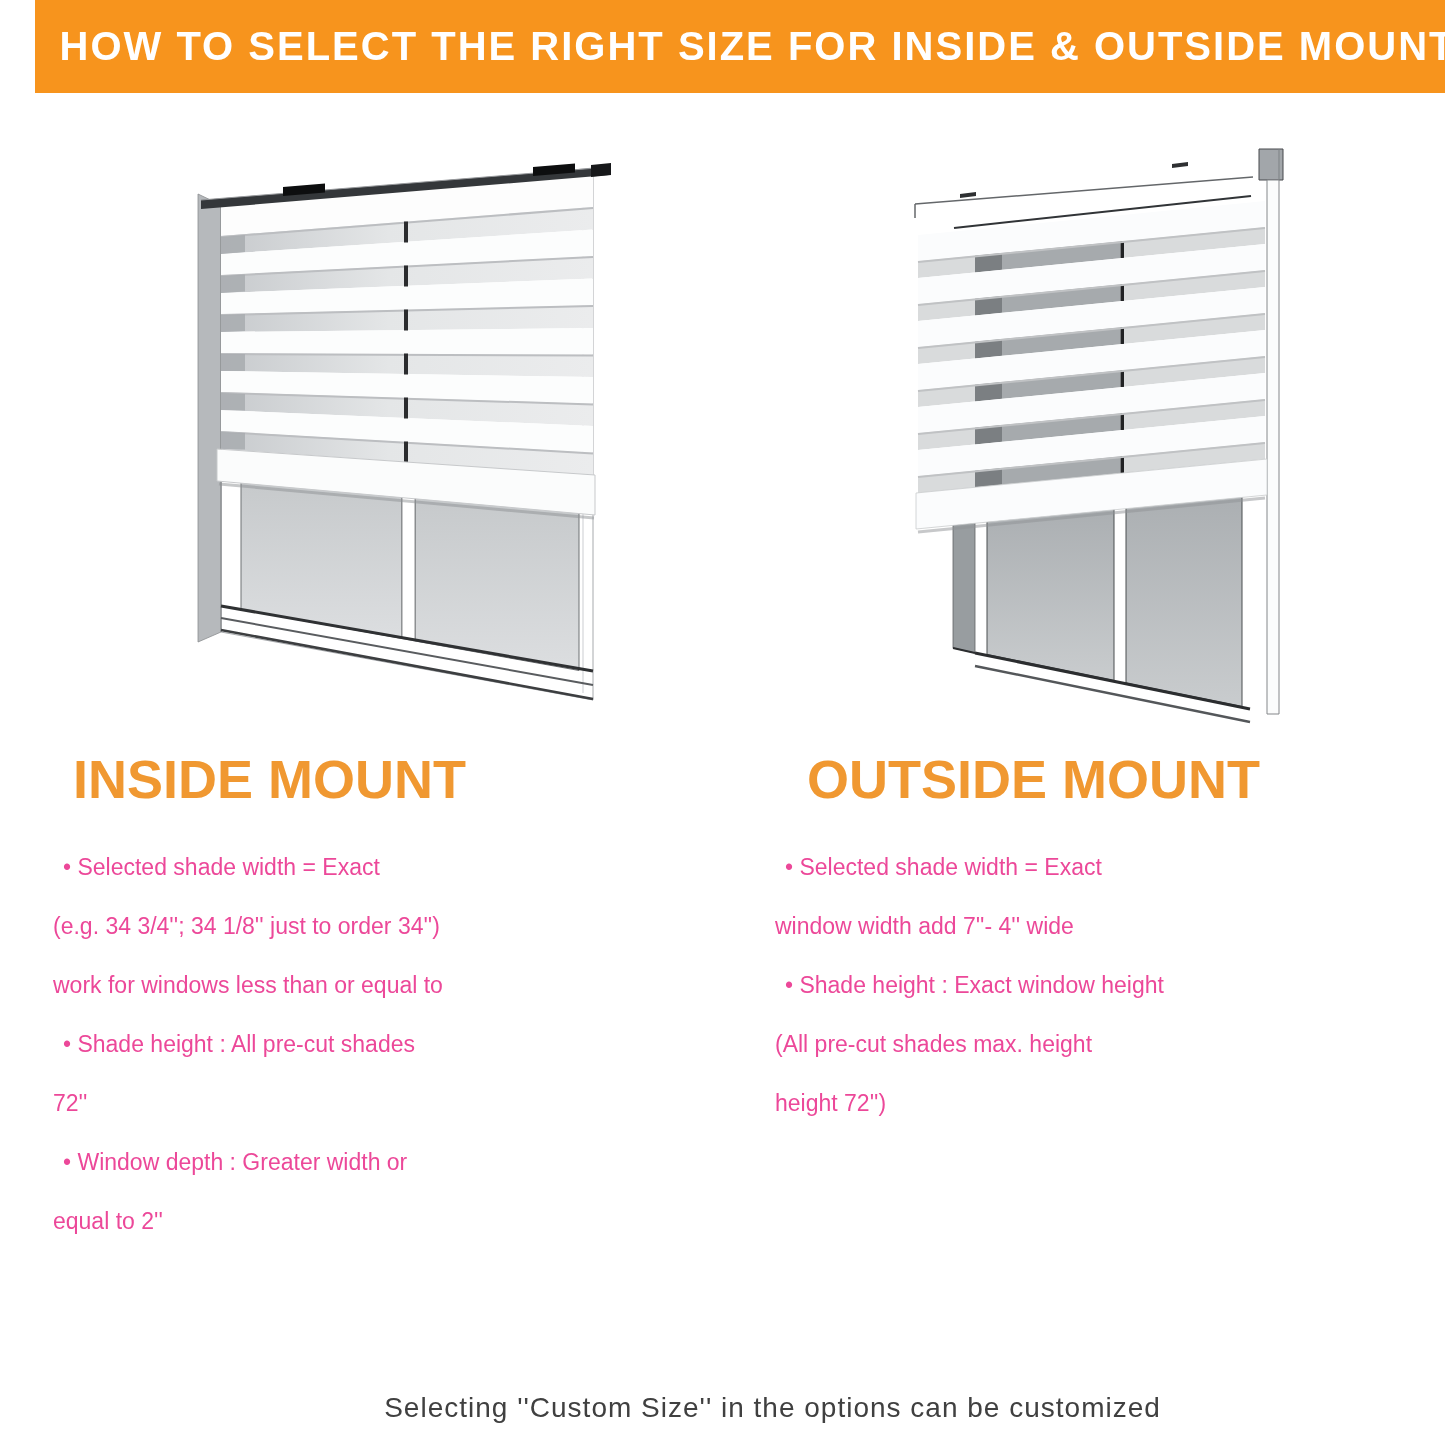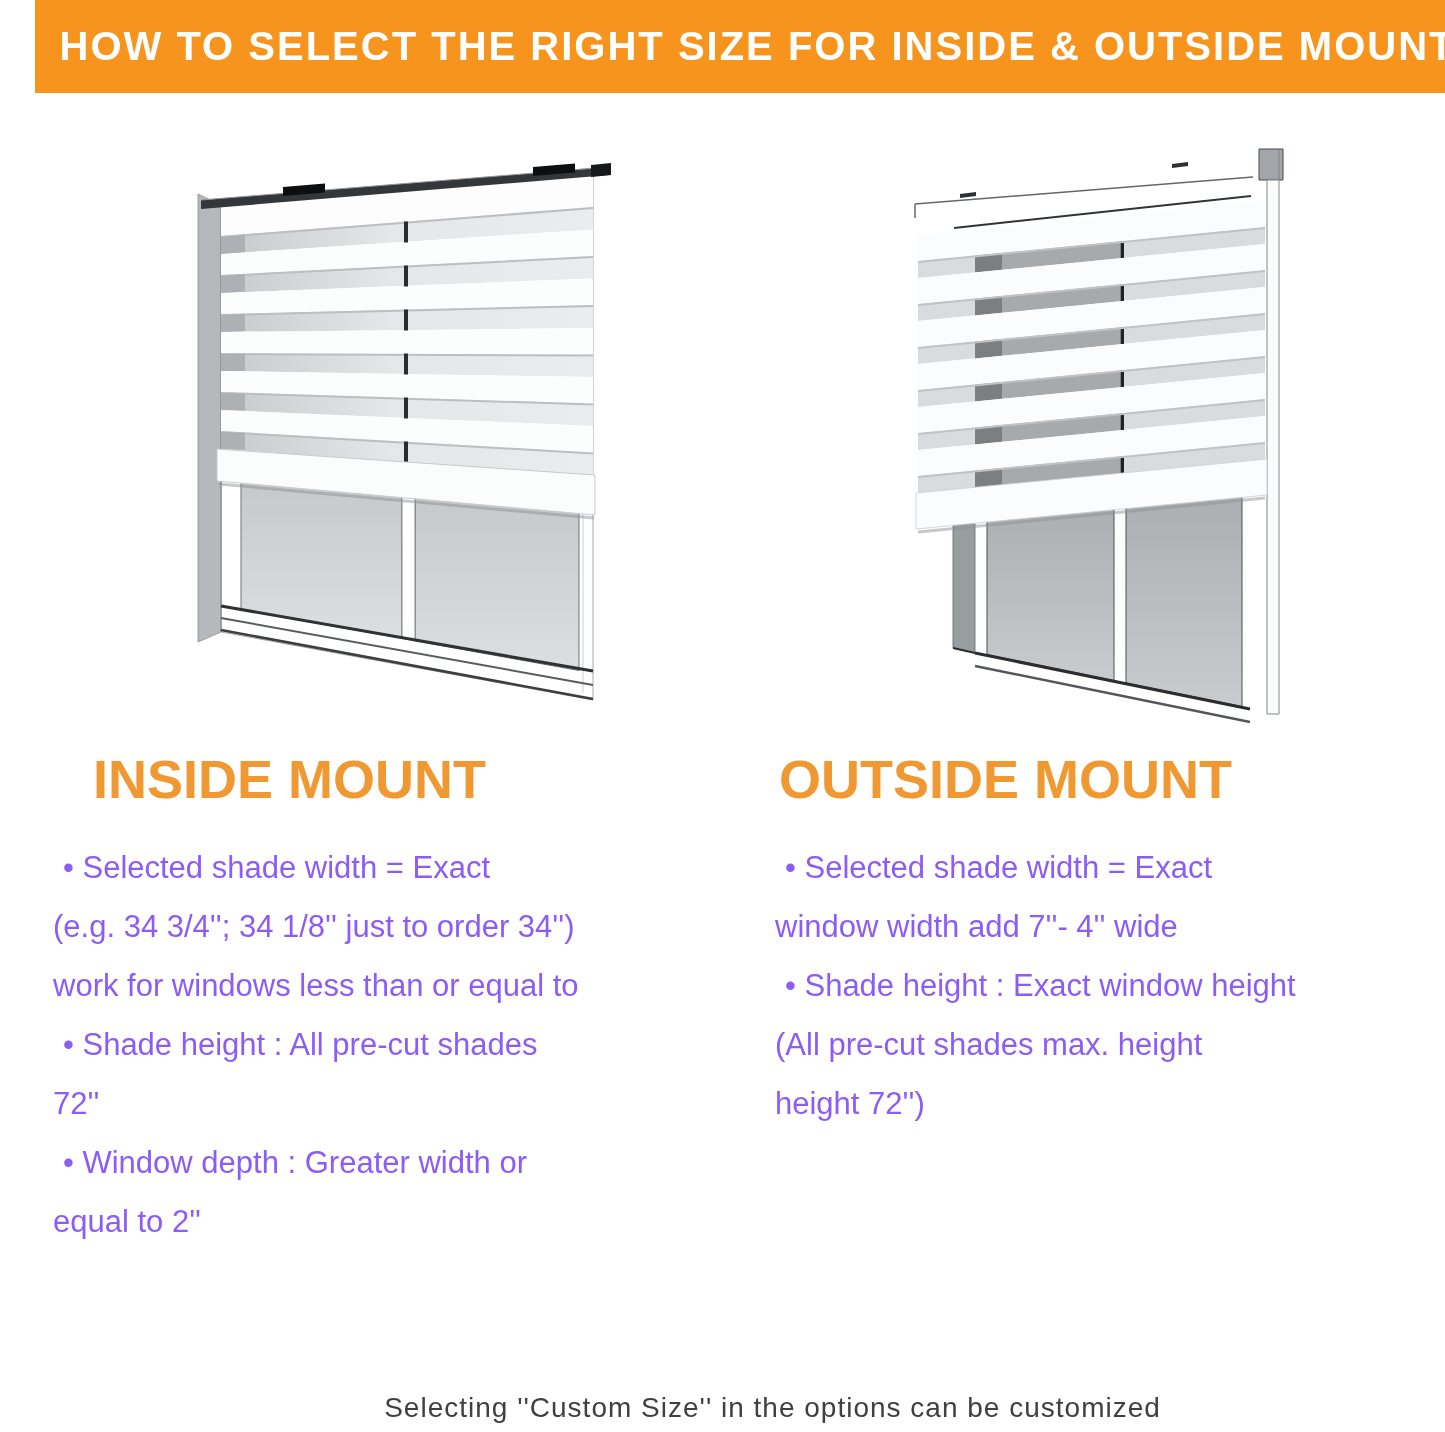--- a/index.html
+++ b/index.html
@@ -9,24 +9,24 @@
   .banner{position:absolute;left:0;top:0;width:1445px;height:93px;background:#F7941D;
           display:flex;align-items:center;justify-content:center;}
   .banner-title{color:#ffffff;font-size:40px;font-weight:bold;letter-spacing:2px;white-space:nowrap;}
   
   .illus{position:absolute;}
   #illus-inside{left:150px;top:148px;}
   #illus-outside{left:855px;top:140px;}
   
   .mount-heading{position:absolute;top:748px;font-size:54px;font-weight:bold;color:#F09831;
                  letter-spacing:0px;white-space:nowrap;}
-  #h-inside{left:58px;text-align:right;}
-  #h-outside{left:744px;}
-  
-  .col{position:absolute;top:838px;width:706px;font-size:31px;line-height:59px;color:#8b5cf6;}
+  #h-inside{left:38px;text-align:right;}
+  #h-outside{left:772px;}
+  
+  .col{position:absolute;top:838px;width:706px;font-size:23px;line-height:59px;color:#ec4899;}
   #col-inside{left:18px;}
   #col-outside{left:740px;}
   .ln{white-space:nowrap;}
   .bl{padding-left:10px;}
   
   .footer-note{position:absolute;left:0;top:1392px;width:1445px;text-align:center;
                font-size:28px;letter-spacing:1px;color:#404040;padding-left:30px;box-sizing:border-box;}
   svg{display:block;}
 </style>
 </head>

